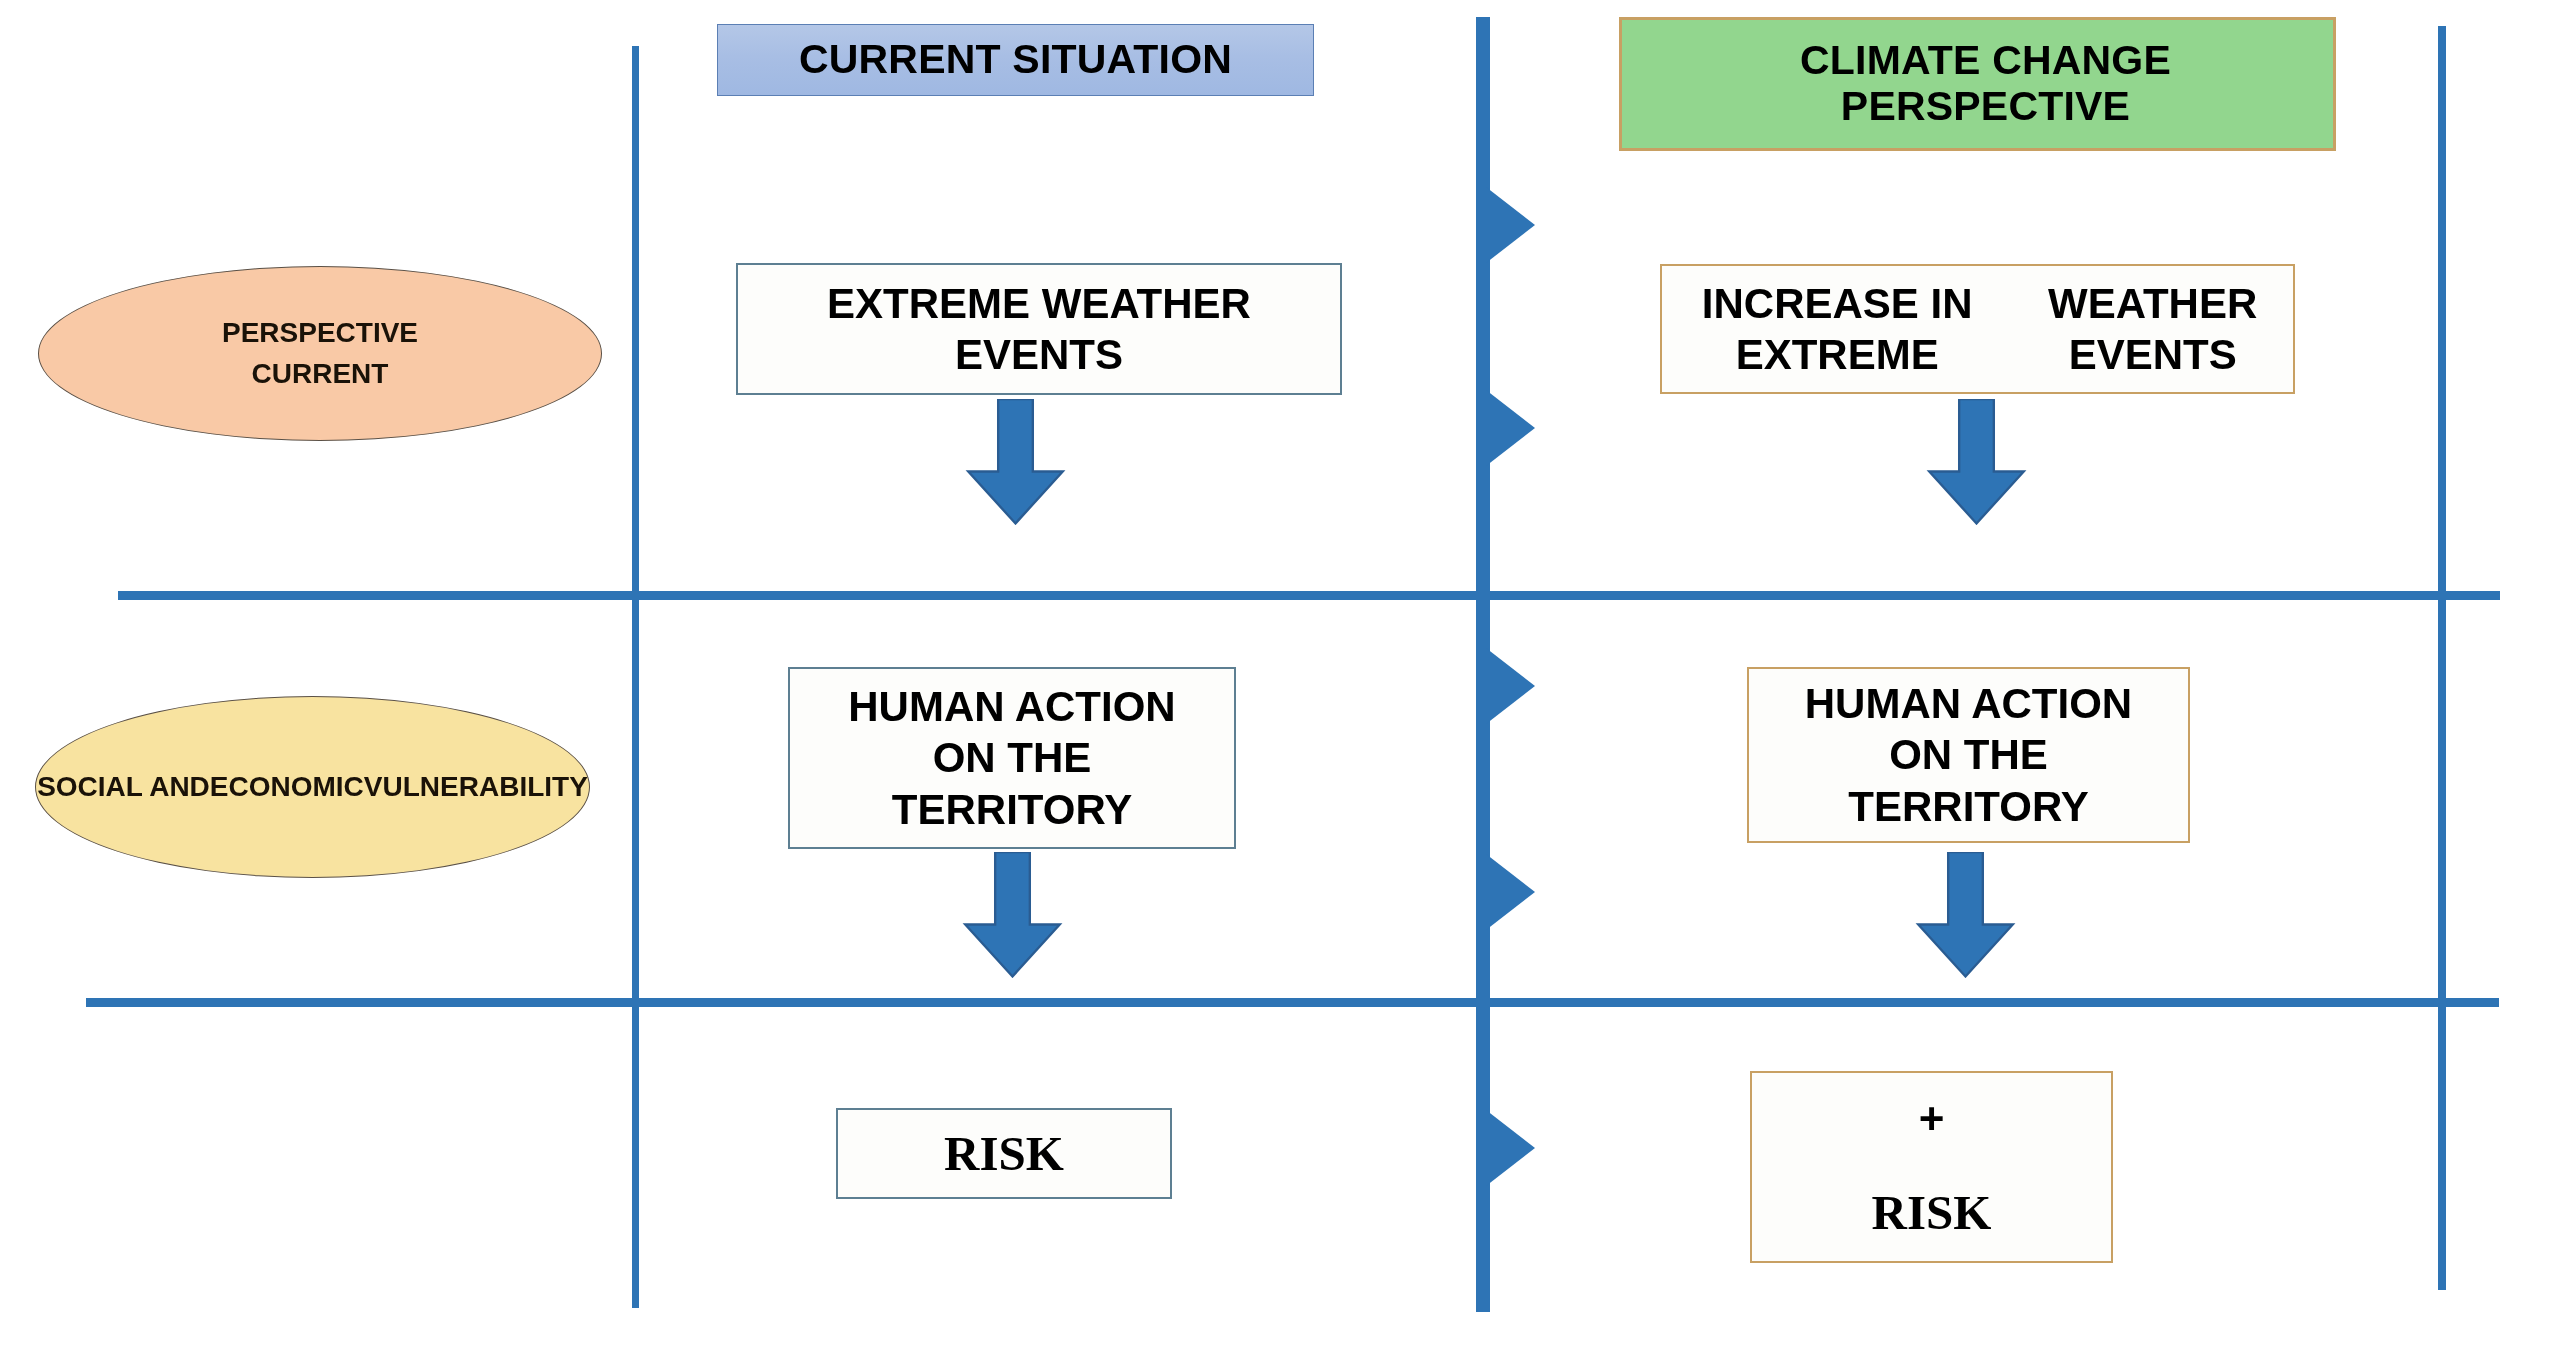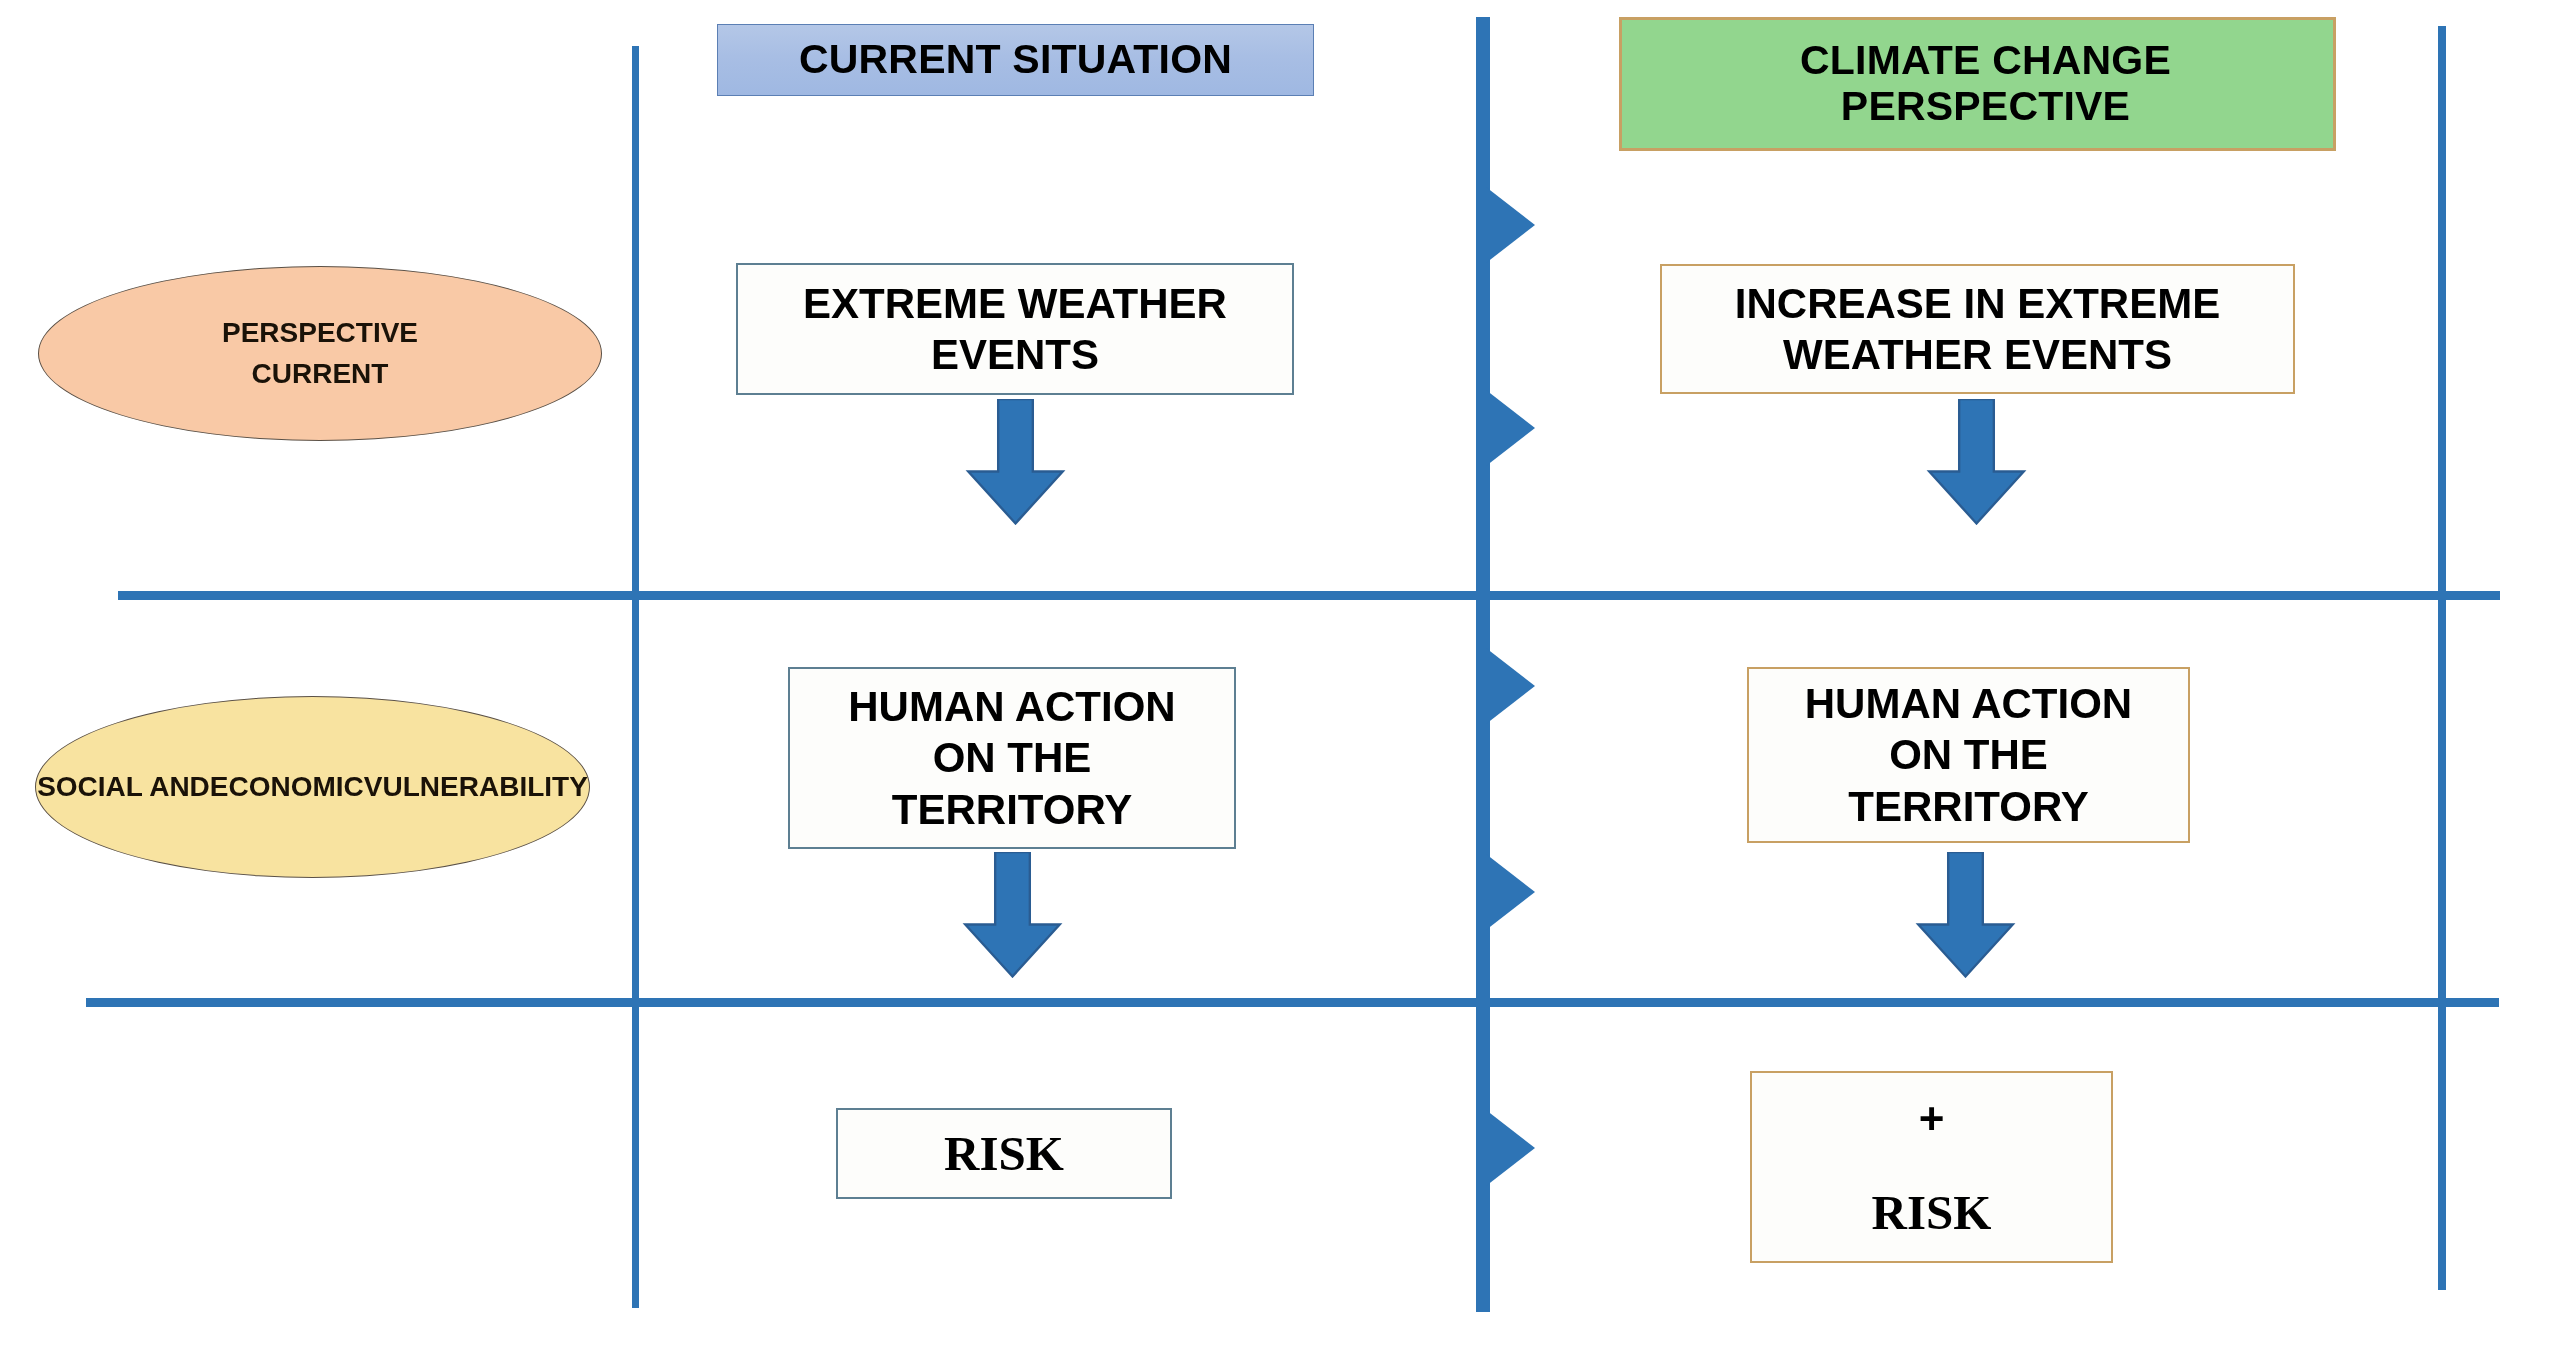--- a/index.html
+++ b/index.html
@@ -156,30 +156,30 @@
     <span>PERSPECTIVE</span>
     <span>CURRENT</span>
   </div>
 
   <div class="ellipse ellipse-vuln" style="left:35px; top:696px; width:555px; height:182px; flex-direction:row;">
     <span>SOCIAL AND</span>
     <span>ECONOMIC</span>
     <span>VULNERABILITY</span>
   </div>
 
-  <div class="boxnode box-blue box-lg" style="left:736px; top:263px; width:558px; height:132px; flex-direction:column;">
+  <div class="boxnode box-blue box-lg" style="left:736px; top:263px; width:606px; height:132px; flex-direction:column;">
     <span>EXTREME WEATHER</span>
     <span>EVENTS</span>
   </div>
 
   <svg class="downarrow" style="left:965px; top:399px;" width="101" height="126" viewBox="0 0 128 160">
     <polygon points="42,0 86,0 86,92 124,92 64,158 4,92 42,92" fill="#2E74B5" stroke="#2A5C92" stroke-width="3"></polygon>
   </svg>
 
-  <div class="boxnode box-tan box-lg" style="left:1660px; top:264px; width:635px; height:130px; flex-direction:column;">
+  <div class="boxnode box-tan box-lg" style="left:1660px; top:264px; width:635px; height:130px; ">
     <span>INCREASE IN EXTREME</span>
     <span>WEATHER EVENTS</span>
   </div>
 
   <svg class="downarrow" style="left:1926px; top:399px;" width="101" height="126" viewBox="0 0 128 160">
     <polygon points="42,0 86,0 86,92 124,92 64,158 4,92 42,92" fill="#2E74B5" stroke="#2A5C92" stroke-width="3"></polygon>
   </svg>
 
   <div class="boxnode box-blue box-lg" style="left:788px; top:667px; width:448px; height:182px; flex-direction:column;">
     <span>HUMAN ACTION</span>

